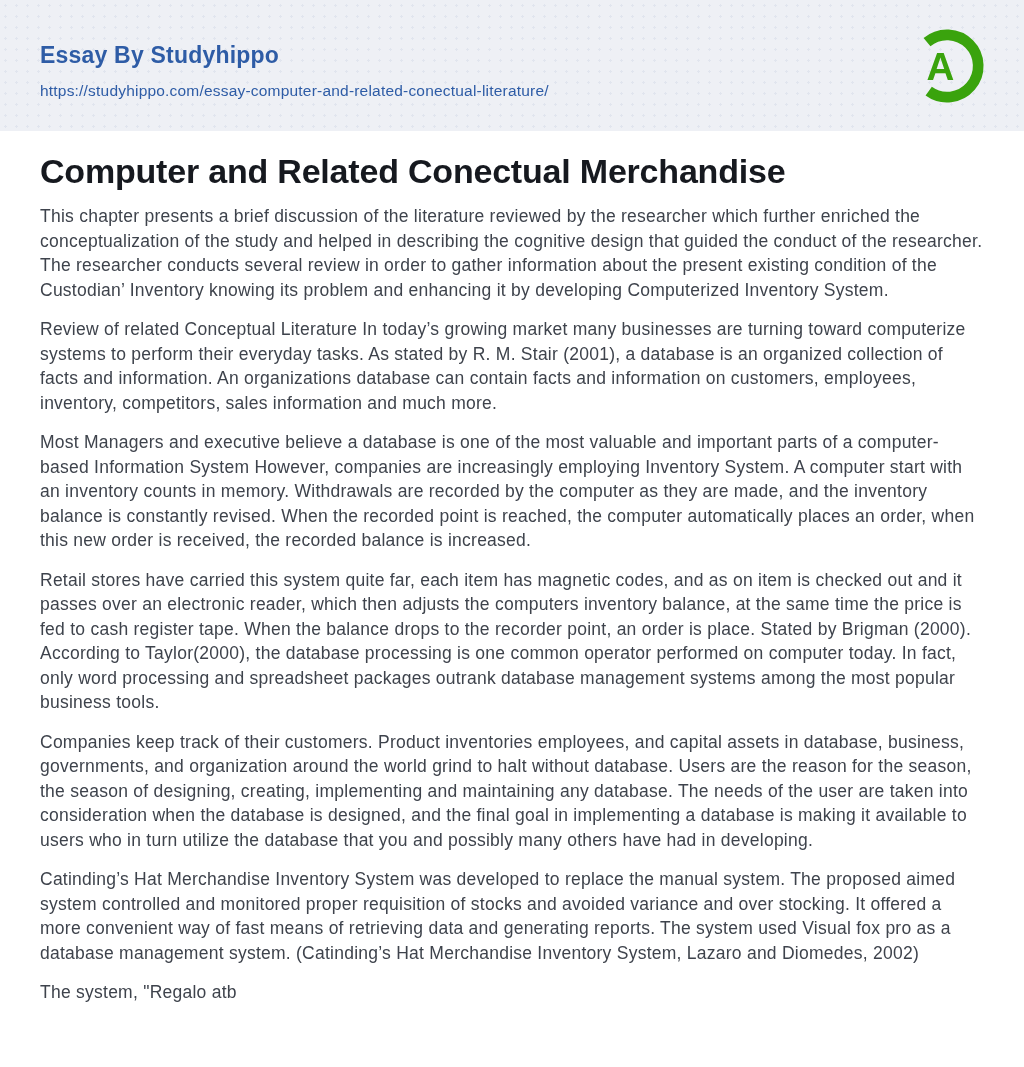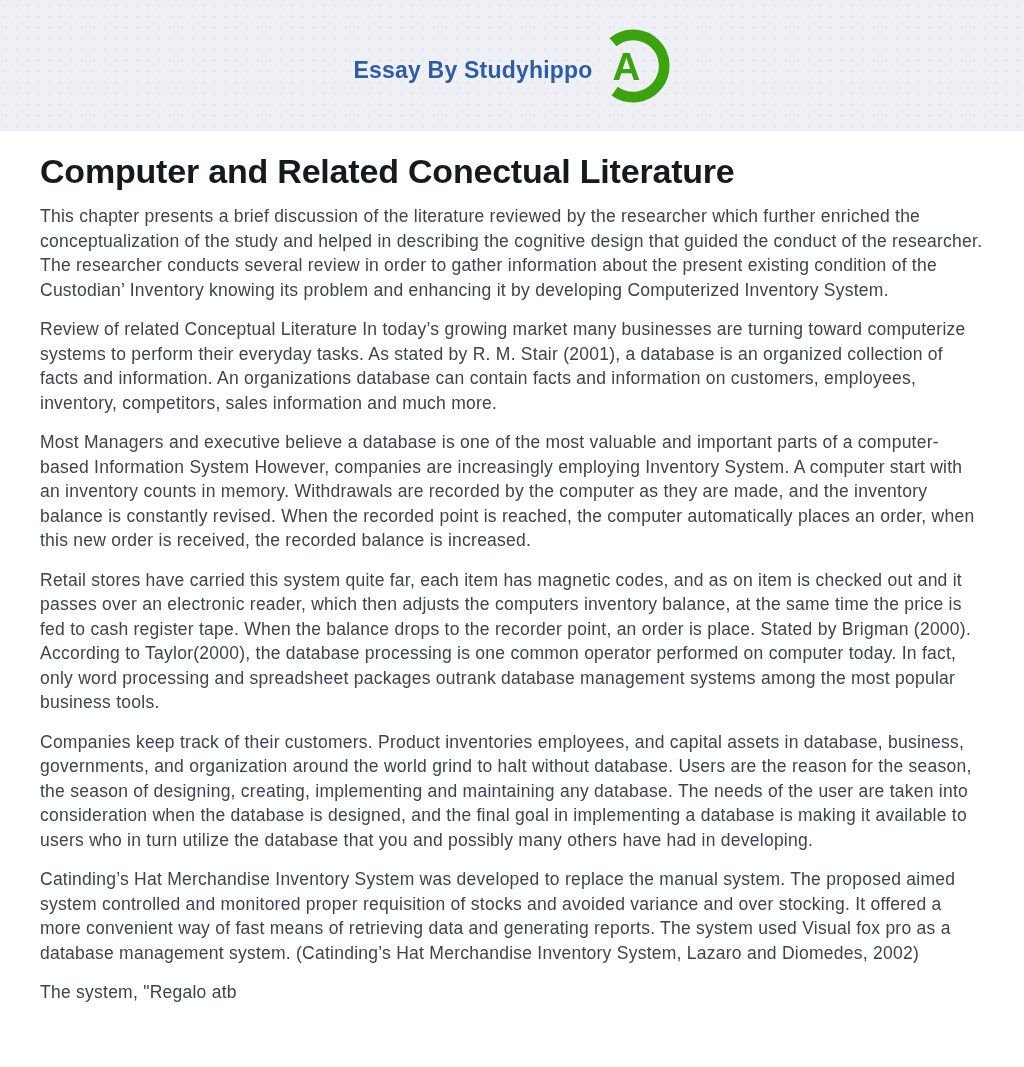--- a/index.html
+++ b/index.html
@@ -21,21 +21,21 @@
     overflow: hidden;
   }
   .page { width: 1024px; min-height: 1067px; background: var(--page-bg); }
 
   .header {
     height: 131px;
     background-color: var(--header-bg);
     background-image: radial-gradient(var(--header-dot) 1.1px, transparent 1.3px);
     background-size: 11px 11px;
     display: flex;
-    justify-content: center;
+    justify-content: space-between;
     align-items: center;
     padding: 0 36px 0 40px;
   }
   .header-text { padding-top: 10px; }
   .site-title {
     font-size: 23px;
     font-weight: 700;
     color: var(--accent-blue);
     letter-spacing: 0.2px;
   }
@@ -80,31 +80,32 @@
   }
 </style>
 </head>
 <body>
 
 <div class="page">
 
   <header class="header">
     <div class="header-text">
       <div class="site-title">Essay By Studyhippo</div>
+      <a class="site-url">https://studyhippo.com/essay-computer-and-related-conectual-literature/</a>
     </div>
     <a class="logo-wrap">
       <svg viewBox="0 0 100 100" width="82" height="86" aria-hidden="true">
         <path class="logo-arc" d="M 25.6 20.9 A 38 38 0 1 1 27.7 80.7"></path>
         <text class="logo-letter" x="42" y="66.5" text-anchor="middle">A</text>
       </svg>
     </a>
   </header>
 
   <main class="article">
-    <h1 class="article-title">Computer and Related Conectual Literature</h1>
+    <h1 class="article-title">Computer and Related Conectual Merchandise</h1>
     <div class="article-body">
         <p class="para">This chapter presents a brief discussion of the literature reviewed by the researcher which further enriched the conceptualization of the study and helped in describing the cognitive design that guided the conduct of the researcher. The researcher conducts several review in order to gather information about the present existing condition of the Custodian’ Inventory knowing its problem and enhancing it by developing Computerized Inventory System.</p>
         <p class="para">Review of related Conceptual Literature In today’s growing market many businesses are turning toward computerize systems to perform their everyday tasks. As stated by R. M. Stair (2001), a database is an organized collection of facts and information. An organizations database can contain facts and information on customers, employees, inventory, competitors, sales information and much more.</p>
         <p class="para">Most Managers and executive believe a database is one of the most valuable and important parts of a computer-based Information System However, companies are increasingly employing Inventory System. A computer start with an inventory counts in memory. Withdrawals are recorded by the computer as they are made, and the inventory balance is constantly revised. When the recorded point is reached, the computer automatically places an order, when this new order is received, the recorded balance is increased.</p>
         <p class="para">Retail stores have carried this system quite far, each item has magnetic codes, and as on item is checked out and it passes over an electronic reader, which then adjusts the computers inventory balance, at the same time the price is fed to cash register tape. When the balance drops to the recorder point, an order is place. Stated by Brigman (2000). According to Taylor(2000), the database processing is one common operator performed on computer today. In fact, only word processing and spreadsheet packages outrank database management systems among the most popular business tools.</p>
         <p class="para">Companies keep track of their customers. Product inventories employees, and capital assets in database, business, governments, and organization around the world grind to halt without database. Users are the reason for the season, the season of designing, creating, implementing and maintaining any database. The needs of the user are taken into consideration when the database is designed, and the final goal in implementing a database is making it available to users who in turn utilize the database that you and possibly many others have had in developing.</p>
         <p class="para">Catinding’s Hat Merchandise Inventory System was developed to replace the manual system. The proposed aimed system controlled and monitored proper requisition of stocks and avoided variance and over stocking. It offered a more convenient way of fast means of retrieving data and generating reports. The system used Visual fox pro as a database management system. (Catinding’s Hat Merchandise Inventory System, Lazaro and Diomedes, 2002)</p>
         <p class="para">The system, "Regalo atb</p>
       </div>
   </main>

